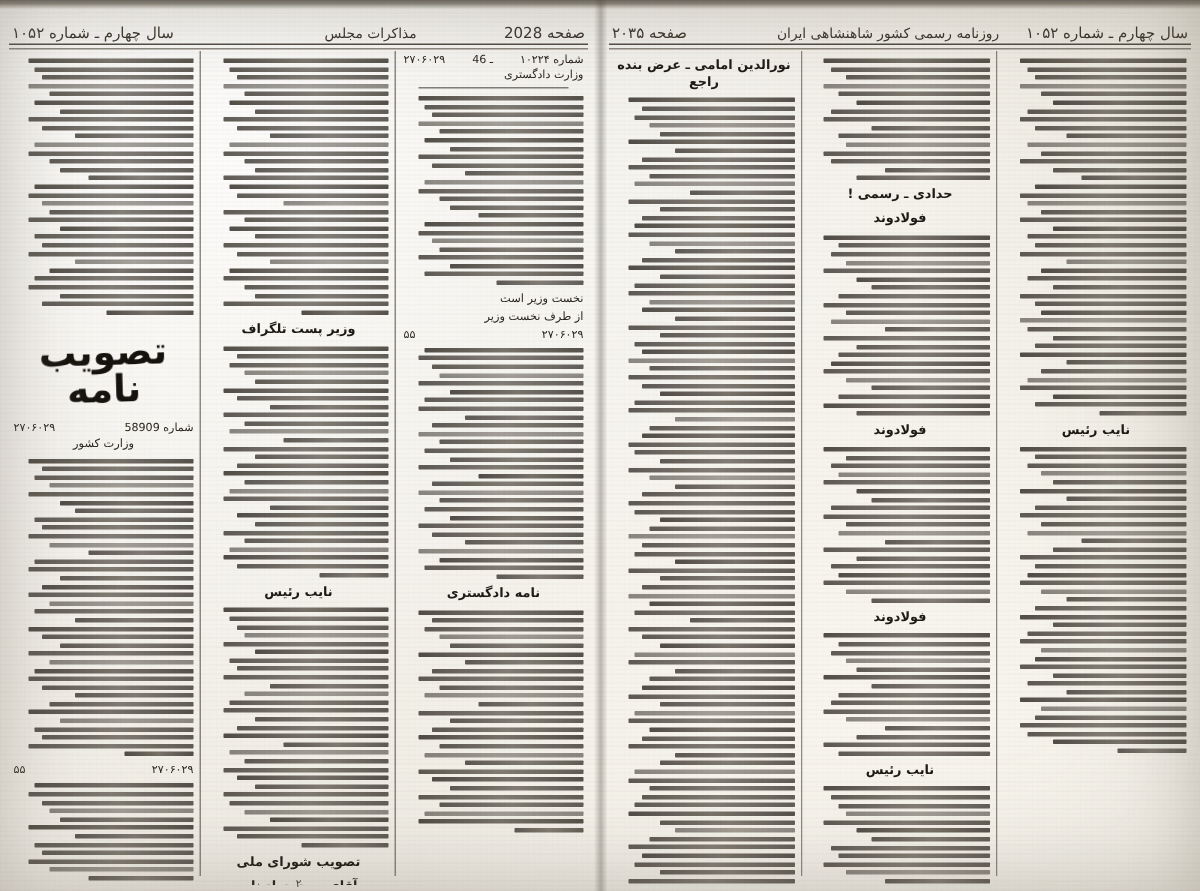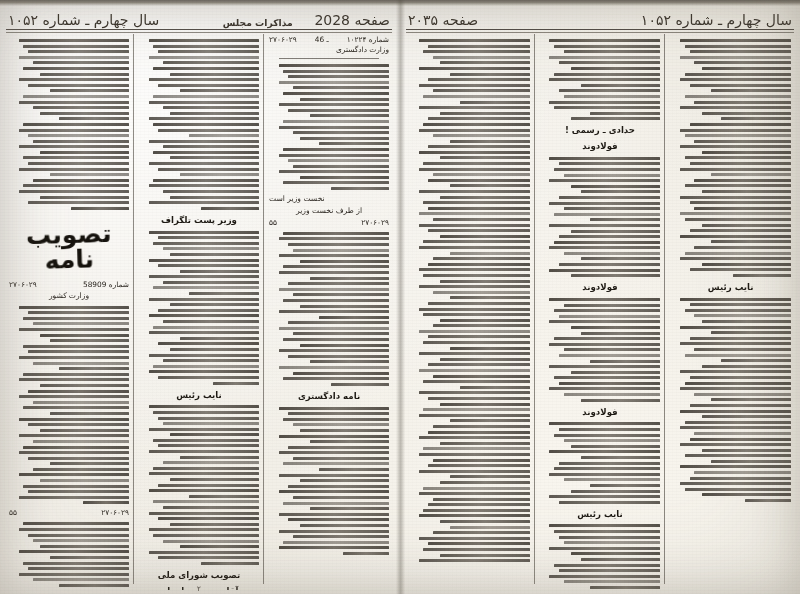--- a/index.html
+++ b/index.html
@@ -45,25 +45,25 @@
   #leaf-left{left:0;width:398px;}
   #leaf-right{left:400px;width:400px;}
 
   
   .masthead{
     position:relative;height:30px;
     display:flex;align-items:flex-end;justify-content:space-between;
     padding:0 8px 2px 8px;box-sizing:border-box;
   }
   .masthead .mh{
-    font-size:14px;color:#3a342c;white-space:nowrap;
+    font-size:10px;color:#3a342c;white-space:nowrap;
     letter-spacing:.2px;
     filter: blur(.22px);
   }
-  .masthead .mh.title{font-weight:bold;font-size:9.2px;letter-spacing:.4px;margin-left:42px;}
+  .masthead .mh.title{font-weight:normal;font-size:9.2px;letter-spacing:.4px;margin-left:42px;}
   .rule{
     position:absolute;left:6px;right:6px;bottom:0;height:0;
     border-top:1.5px solid #2f2a23;
     opacity:.82;
   }
   .rule.thin{border-top:.8px solid #4a443a;bottom:-3px;opacity:.6;}
 
   
   .cols{
     position:absolute;top:32px;bottom:4px;left:4px;right:4px;
@@ -171,22 +171,22 @@
           <div class="ln s58"></div>
           <div class="ln s88 dark"></div>
           <div class="ln s92"></div>
           <div class="ln s84 light"></div>
           <div class="ln s80"></div>
           <div class="ln s92"></div>
           <div class="ln s74 dark"></div>
           <div class="ln s88"></div>
           <div class="ln s48"></div>
         </div>
-        <div class="stxt" style="text-align: left;">نخست وزیر است</div>
-        <div class="stxt" style="text-align: center;">از طرف نخست وزیر</div>
+        <div class="stxt" style="text-align: right;">نخست وزیر است</div>
+        <div class="stxt" style="text-align: right;">از طرف نخست وزیر</div>
         <div class="num">
           <span>۲۷۰۶۰۲۹</span>
           <span>۵۵</span>
         </div>
         <div class="para ind">
           <div class="ln s88 dark"></div>
           <div class="ln s92"></div>
           <div class="ln s84"></div>
           <div class="ln s80 light"></div>
           <div class="ln s92"></div>
@@ -377,21 +377,21 @@
           <div class="ln s92"></div>
           <div class="ln s74"></div>
           <div class="ln s84"></div>
           <div class="ln s48 dark"></div>
         </div>
         <div class="callig">تصویب نامه</div>
         <div class="num">
           <span>شماره 58909</span>
           <span>۲۷۰۶۰۲۹</span>
         </div>
-        <div class="stxt" style="text-align: center; font-family: Liberation Serif, serif;">وزارت کشور</div>
+        <div class="stxt" style="text-align: center;">وزارت کشور</div>
         <div class="para ind">
           <div class="ln s92 dark"></div>
           <div class="ln s84"></div>
           <div class="ln s88"></div>
           <div class="ln s80 light"></div>
           <div class="ln s92"></div>
           <div class="ln s74 dark"></div>
           <div class="ln s66"></div>
           <div class="ln s88"></div>
           <div class="ln s84"></div>
@@ -445,20 +445,21 @@
       </div>
   </div>
 
   <div class="pgnum">۲</div>
 </div>
 
 <div class="leaf" id="leaf-right">
 
   <div class="masthead">
     <div class="mh">سال چهارم ـ شماره ۱۰۵۲</div>
+    <div class="mh title">روزنامه رسمی کشور شاهنشاهی ایران</div>
     <div class="mh">صفحه ۲۰۳۵</div>
     <div class="rule"></div>
     <div class="rule thin"></div>
   </div>
 
   <div class="cols">
     <div class="col" id="c4">
         <div class="para ind">
           <div class="ln s92 dark"></div>
           <div class="ln s88"></div>
@@ -639,20 +640,21 @@
           <div class="ln s74 dark"></div>
           <div class="ln s66"></div>
           <div class="ln s88"></div>
           <div class="ln s84"></div>
           <div class="ln s92"></div>
           <div class="ln s80 light"></div>
           <div class="ln s58"></div>
         </div>
       </div>
     <div class="col" id="c6">
+        <div class="htxt">نورالدین امامی ـ عرض بنده راجع</div>
         <div class="para ind">
           <div class="ln s92 dark"></div>
           <div class="ln s84"></div>
           <div class="ln s88"></div>
           <div class="ln s80 light"></div>
           <div class="ln s74"></div>
           <div class="ln s92 dark"></div>
           <div class="ln s66"></div>
           <div class="ln s84"></div>
           <div class="ln s92"></div>

